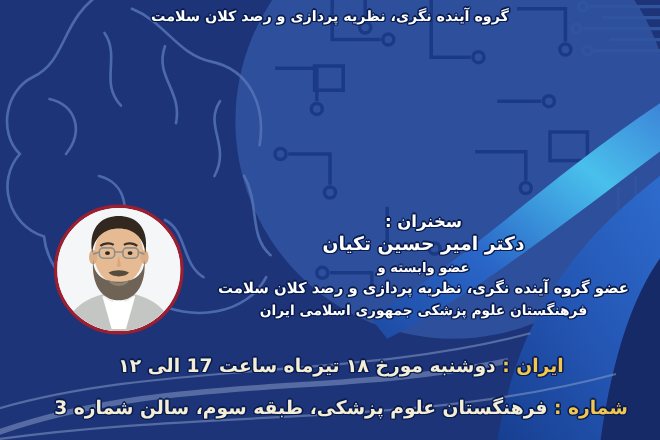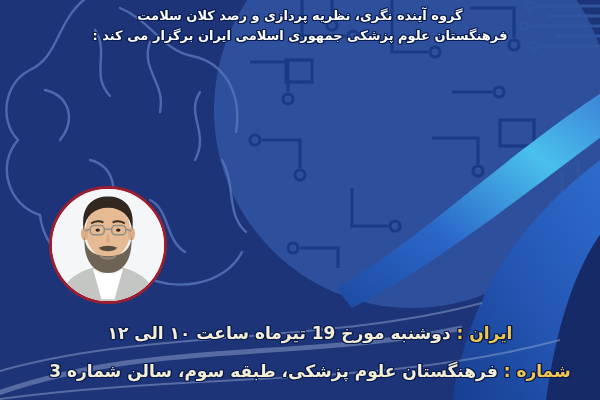--- a/index.html
+++ b/index.html
@@ -162,21 +162,20 @@
       <g stroke="#8ea3cc" fill="none" opacity="0.5">
         <path d="M-10 396 C 150 338 300 362 462 328" stroke-width="5"></path>
         <path d="M-10 374 C 140 328 320 346 482 303" stroke-width="2"></path>
         <path d="M0 399 C 200 372 380 388 560 340" stroke-width="2"></path>
       </g>
     </g>
   </svg>
 
   <div class="txt center header-block">
     <div class="stroke-navy">گروه آینده نگری، نظریه پردازی و رصد کلان سلامت</div>
-    <div class="stroke-navy">فرهنگستان علوم پزشکی جمهوری اسلامی ایران برگزار می کند :</div>
   </div>
 
 
 
   <div class="photo-wrap">
     <svg viewBox="0 0 120 120" aria-hidden="true">
       <rect width="120" height="120" fill="#f4f6f7"></rect>
 
       <path d="M6 122 C 12 94 34 84 60 82 C 86 84 108 94 114 122 Z" fill="#c3c6c2"></path>
       <path d="M44 86 L 60 82 L 76 86 L 67 118 L 53 118 Z" fill="#ffffff"></path>
@@ -207,24 +206,31 @@
         <rect x="41" y="39" width="15" height="10" rx="4"></rect>
         <rect x="64" y="39" width="15" height="10" rx="4"></rect>
         <path d="M56 43 H64"></path>
         <path d="M41 43 L 35 45 M79 43 L 85 45"></path>
       </g>
 
       <path d="M60 46 L 58 56 C 59 58 61 58 62 56 Z" fill="#d8a77e"></path>
     </svg>
   </div>
 
+  <div class="speaker-block">
+    <div class="speaker-label stroke-navy">سخنران :</div>
+    <div class="speaker-name stroke-navy">دکتر امیر حسین تکیان</div>
+    <div class="speaker-role1 stroke-navy">عضو وابسته و</div>
+    <div class="speaker-role2 stroke-navy">عضو گروه  آینده نگری، نظریه پردازی و رصد کلان سلامت</div>
+    <div class="speaker-role3 stroke-navy">فرهنگستان علوم پزشکی جمهوری اسلامی ایران</div>
+  </div>
 
   <div class="txt info-line time-line stroke-navy">
     <span class="info-label">ایران :</span>
-    <span class="info-value">دوشنبه مورخ 19 تیرماه ساعت ۱۰ الی ۱۲</span>
+    <span class="info-value">دوشنبه مورخ ۱۸ تیرماه ساعت 17 الی ۱۲</span>
   </div>
 
   <div class="txt info-line location-line stroke-navy">
     <span class="info-label">شماره :</span>
     <span class="info-value">فرهنگستان علوم پزشکی، طبقه سوم، سالن شماره 3</span>
   </div>
 
 </div>
 
 </body></html>

